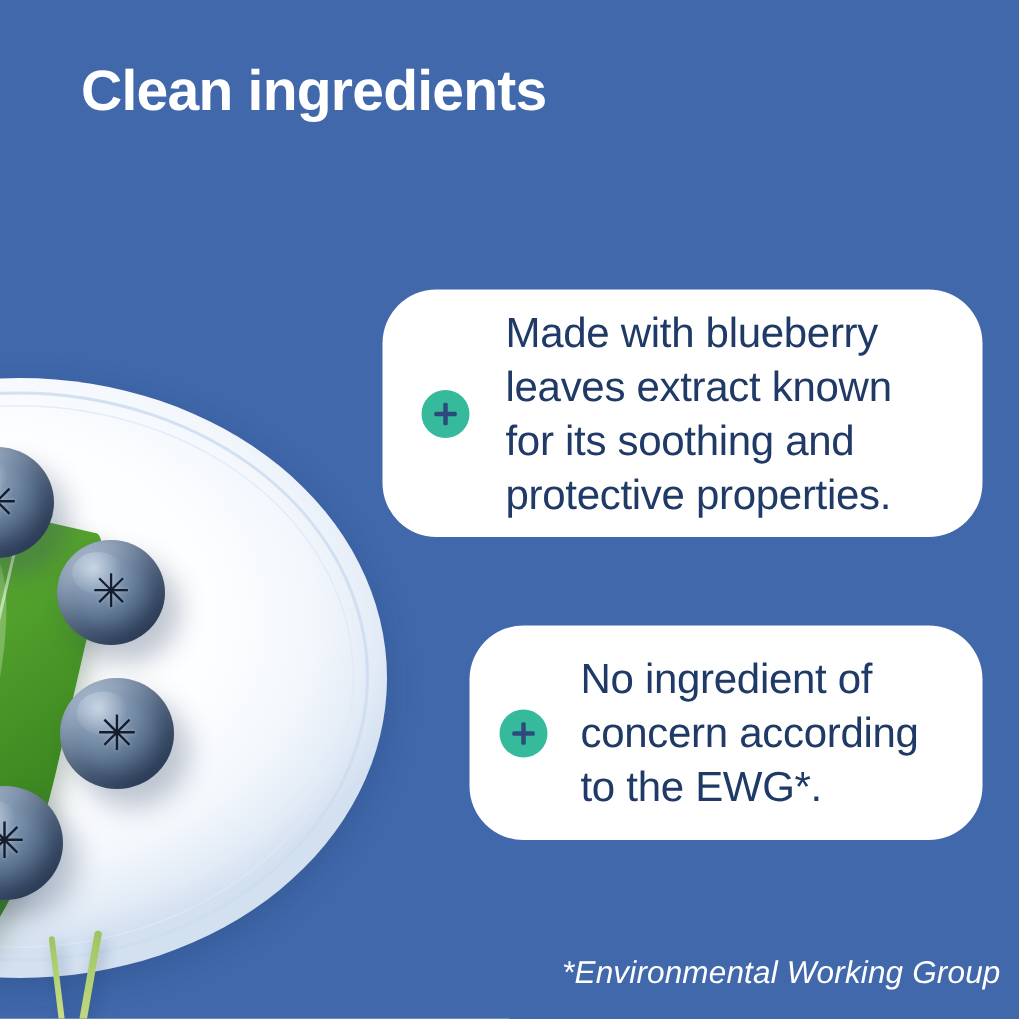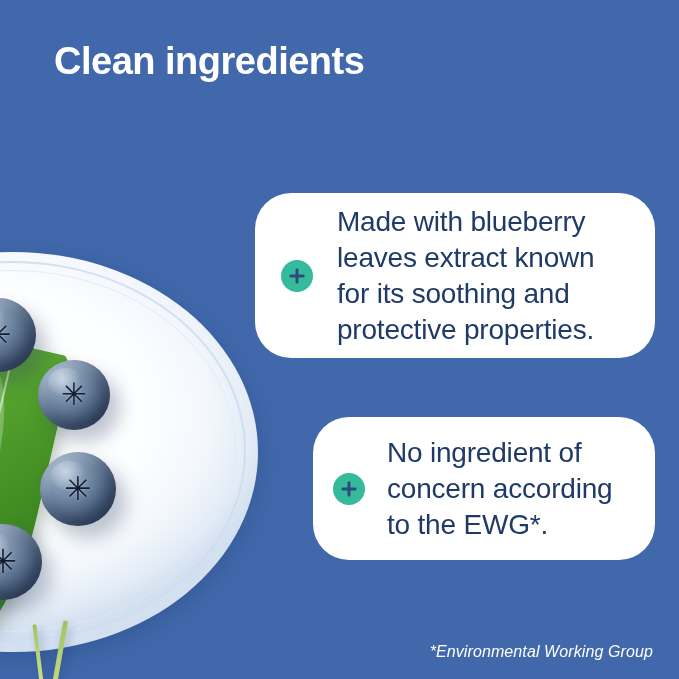--- a/index.html
+++ b/index.html
@@ -177,24 +177,24 @@
     line-height: 36px;
     font-weight: 400;
     letter-spacing: -0.2px;
   }
   #card-1 .card-text { margin-left: 24px; width: 296px; }
   #card-2 .card-text { margin-left: 22px; width: 256px; }
 
   
   .footnote {
     position: absolute;
-    right: 26px;
+    right: 12px;
     bottom: 18px;
     color: #ffffff;
-    font-size: 16px;
+    font-size: 21px;
     font-style: italic;
     font-weight: 400;
     letter-spacing: 0.1px;
     white-space: nowrap;
   }
 </style>
 </head>
 <body>
 
 <div id="stage">

